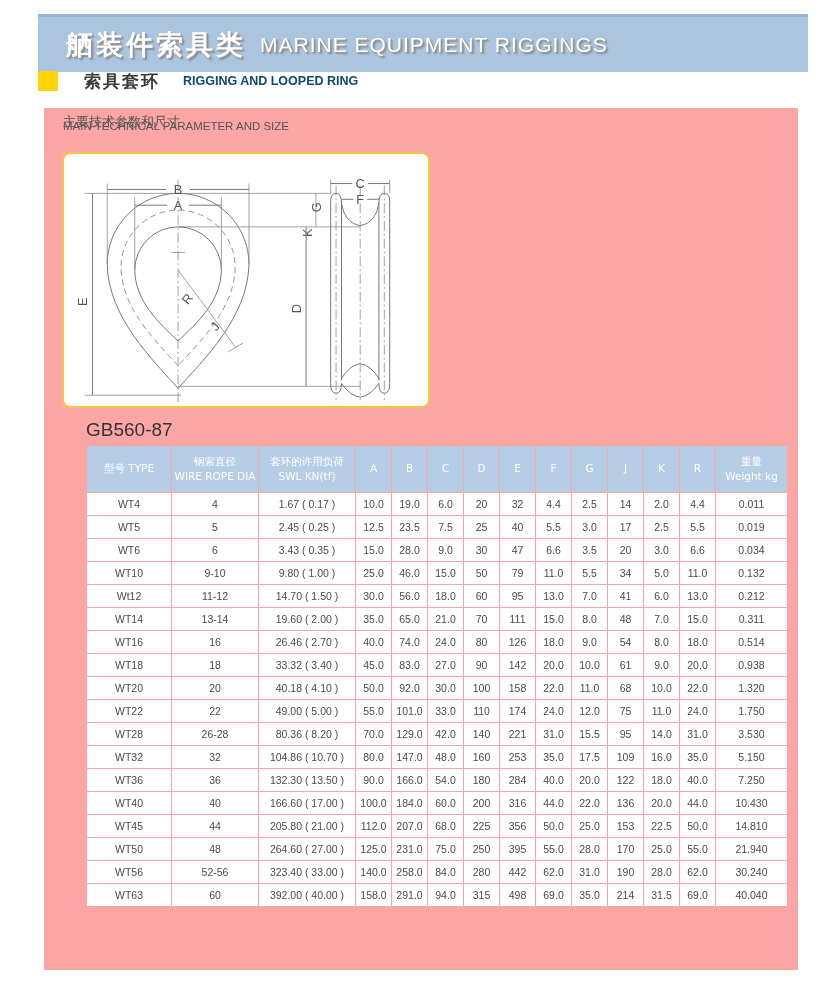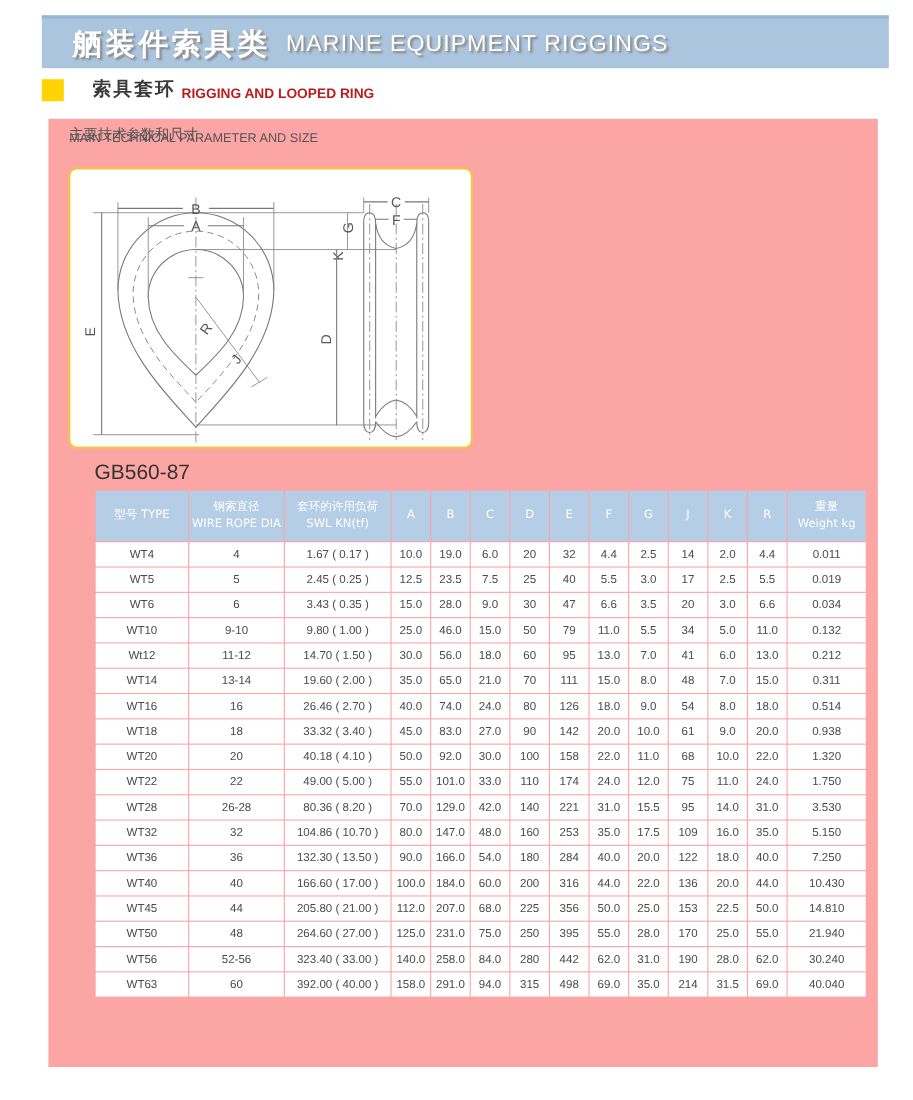--- a/index.html
+++ b/index.html
@@ -2,41 +2,41 @@
 <html><head>
 <meta charset="utf-8">
 <style>
   html,body { margin:0; padding:0; background:#ffffff; }
   .page {
     position:relative; width:830px; height:1000px; background:#ffffff;
     font-family:"Liberation Sans","DejaVu Sans",sans-serif; overflow:hidden;
   }
   
   .banner {
-    position:absolute; left:38px; top:14px; width:770px; height:48px;
+    position:absolute; left:38px; top:14px; width:770px; height:58px;
     background:#abc5de; border-top:3px solid #97b6d3; box-sizing:border-box;
     display:flex; align-items:center; padding-left:28px;
   }
   .banner-zh {
     font-size:27px; font-weight:bold; color:#ffffff; letter-spacing:3px;
     text-shadow:1px 1px 0 #9a9a9a, 2px 2px 2px #808080;
     font-family:"DejaVu Sans","Liberation Sans",sans-serif;
   }
   .banner-en {
     font-size:21px; font-weight:normal; color:#ffffff; margin-left:14px; letter-spacing:1px;
     text-shadow:1px 1px 0 #9a9a9a, 2px 2px 2px #808080;
   }
   
-  .section-row { position:absolute; left:38px; top:70px; height:22px; display:flex; align-items:flex-end; }
+  .section-row { position:absolute; left:38px; top:70px; height:22px; display:flex; align-items:center; }
   .bullet { width:20px; height:20px; background:#ffd402; }
   .section-zh {
     margin-left:26px; font-size:17px; font-weight:bold; color:#3a3a3a; letter-spacing:2px;
     font-family:"DejaVu Sans","Liberation Sans",sans-serif;
   }
-  .section-en { margin-left:5px; font-size:12.5px; font-weight:bold; color:#b91c1c; }
+  .section-en { margin-left:23px; font-size:12.5px; font-weight:bold; color:#0c4a6e; }
   
   .content {
     position:absolute; left:44px; top:108px; width:754px; height:862px;
     background:#fca5a5;
   }
   .params-zh { position:absolute; left:19px; top:5px; font-size:13px; color:#555;
     font-family:"DejaVu Sans","Liberation Sans",sans-serif; }
   .params-en { position:absolute; left:19px; top:12px; font-size:11.5px; color:#555; }
   .drawing-box {
     position:absolute; left:18px; top:44px; width:368px; height:256px;

